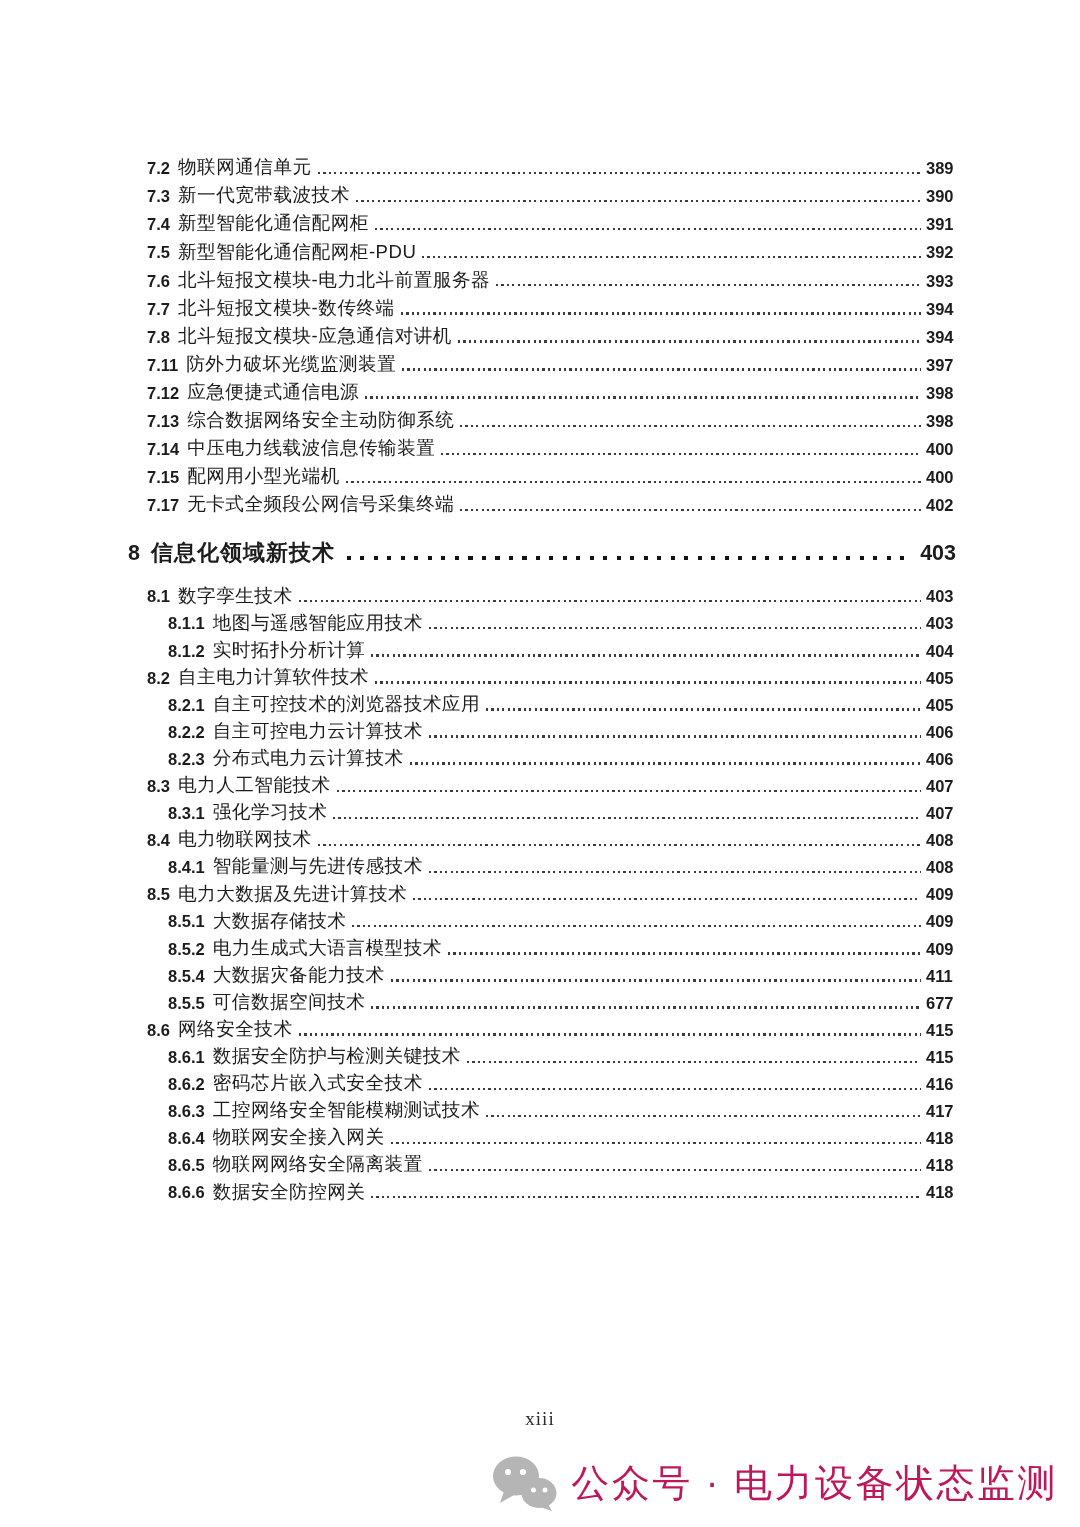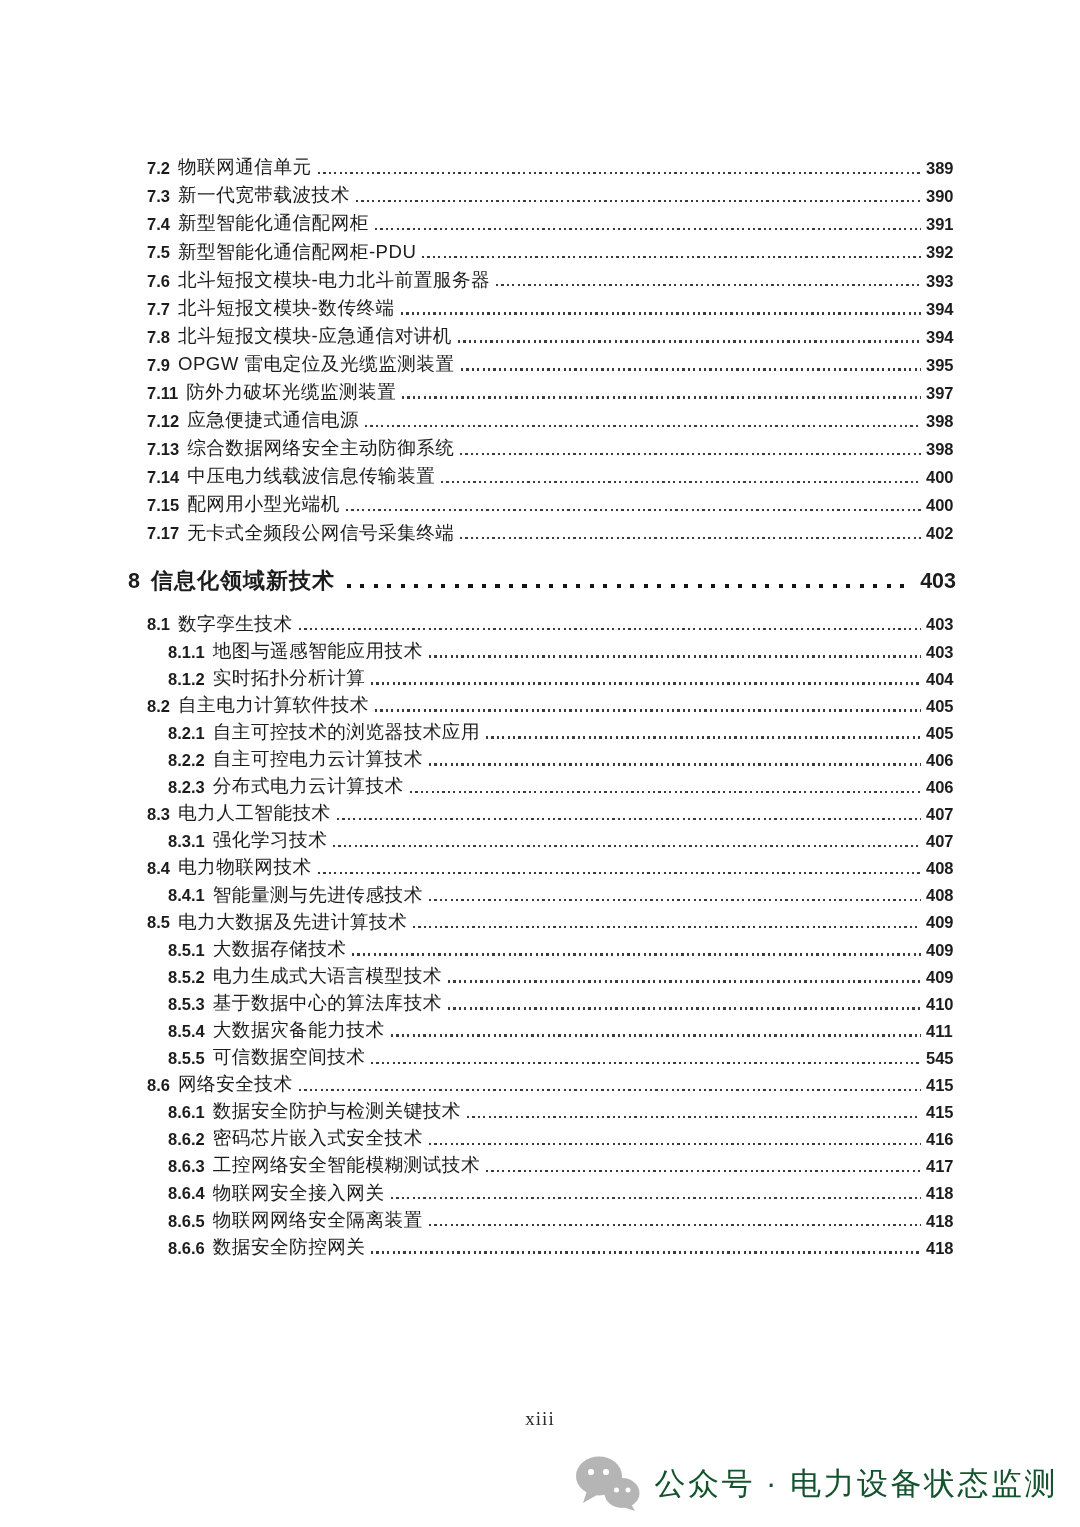--- a/index.html
+++ b/index.html
@@ -34,21 +34,21 @@
   .chapter-heading .page{font-weight:700;font-size:21.5px;line-height:1.1;}
   .footer-pagenum{
     position:absolute;left:0;right:0;top:1408px;text-align:center;
     font-family:"Liberation Serif","DejaVu Serif",serif;font-size:19px;color:#2b2b2b;
     letter-spacing:1px;
   }
   .watermark{
     position:absolute;right:22px;bottom:16px;display:flex;align-items:center;gap:13px;
   }
   .watermark .wm-text{
-    font-size:31px;color:#14532d;letter-spacing:2.5px;line-height:1;
+    font-size:38px;color:#be185d;letter-spacing:2.5px;line-height:1;
   }
   .wm-icon{display:block;}
 </style>
 </head>
 <body>
 
 <div class="toc">
 
   <div class="part7" id="part7">
       <div class="toc-row lvl2">
@@ -85,26 +85,20 @@
         <span class="num">7.7</span>
         <span class="title">北斗短报文模块-数传终端</span>
         <span class="leader"></span>
         <span class="page">394</span>
       </div>
       <div class="toc-row lvl2">
         <span class="num">7.8</span>
         <span class="title">北斗短报文模块-应急通信对讲机</span>
         <span class="leader"></span>
         <span class="page">394</span>
-      </div>
-      <div class="toc-row lvl2">
-        <span class="num">7.9</span>
-        <span class="title">OPGW 雷电定位及光缆监测装置</span>
-        <span class="leader"></span>
-        <span class="page">395</span>
       </div>
       <div class="toc-row lvl2">
         <span class="num">7.11</span>
         <span class="title">防外力破坏光缆监测装置</span>
         <span class="leader"></span>
         <span class="page">397</span>
       </div>
       <div class="toc-row lvl2">
         <span class="num">7.12</span>
         <span class="title">应急便捷式通信电源</span>
@@ -223,36 +217,30 @@
         <span class="leader"></span>
         <span class="page">409</span>
       </div>
       <div class="toc-row lvl3">
         <span class="num">8.5.2</span>
         <span class="title">电力生成式大语言模型技术</span>
         <span class="leader"></span>
         <span class="page">409</span>
       </div>
       <div class="toc-row lvl3">
-        <span class="num">8.5.3</span>
-        <span class="title">基于数据中心的算法库技术</span>
-        <span class="leader"></span>
-        <span class="page">410</span>
-      </div>
-      <div class="toc-row lvl3">
         <span class="num">8.5.4</span>
         <span class="title">大数据灾备能力技术</span>
         <span class="leader"></span>
         <span class="page">411</span>
       </div>
       <div class="toc-row lvl3">
         <span class="num">8.5.5</span>
         <span class="title">可信数据空间技术</span>
         <span class="leader"></span>
-        <span class="page">545</span>
+        <span class="page">677</span>
       </div>
       <div class="toc-row lvl2">
         <span class="num">8.6</span>
         <span class="title">网络安全技术</span>
         <span class="leader"></span>
         <span class="page">415</span>
       </div>
       <div class="toc-row lvl3">
         <span class="num">8.6.1</span>
         <span class="title">数据安全防护与检测关键技术</span>

